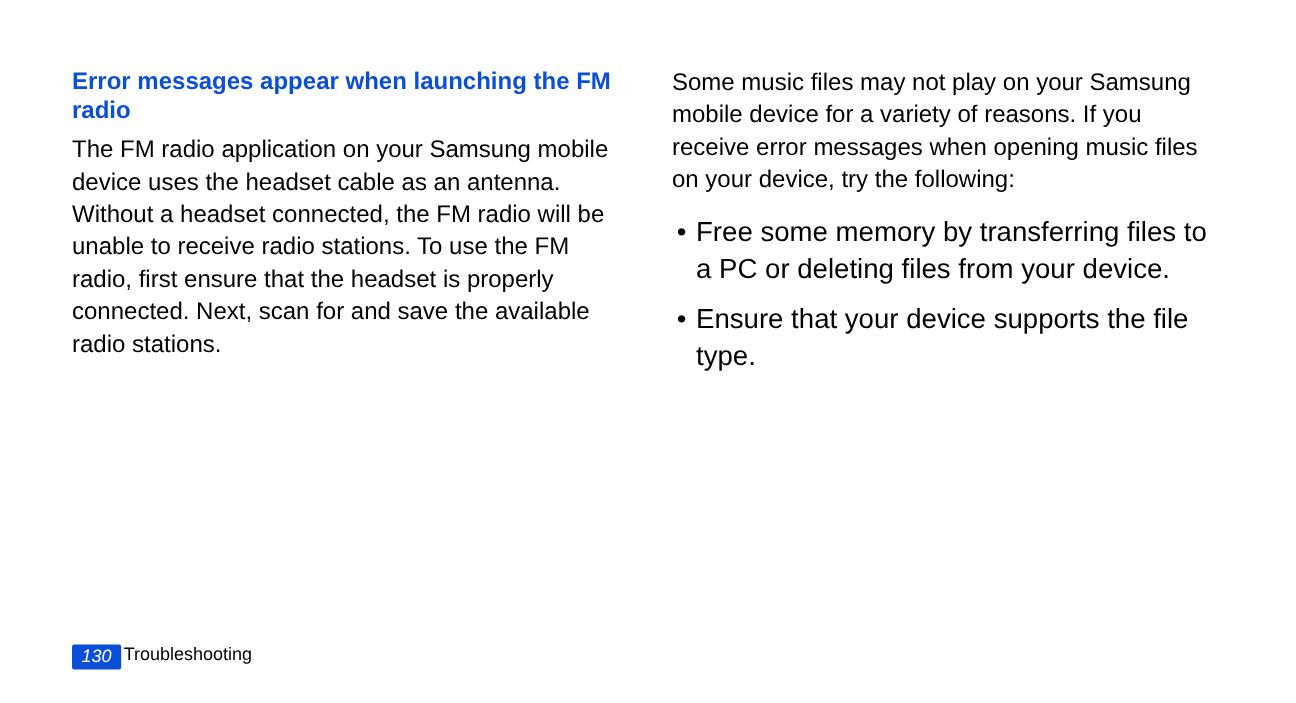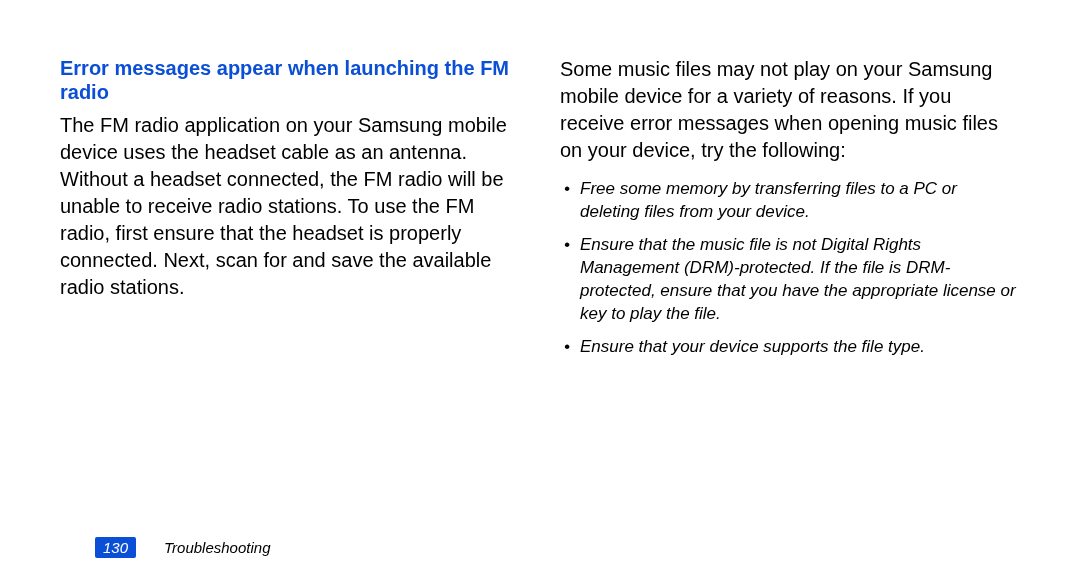--- a/index.html
+++ b/index.html
@@ -3,42 +3,41 @@
 <meta charset="utf-8">
 <style>
   * { margin: 0; padding: 0; box-sizing: border-box; }
   html, body { width: 1080px; height: 586px; background: #ffffff; font-family: "Segoe UI", "Helvetica Neue", Arial, sans-serif; color: #000; }
   .page { width: 1080px; height: 586px; position: relative; padding: 56px 60px 0 60px; }
   .columns { display: flex; gap: 40px; }
   .col { flex: 1; }
   .section-title { color: #0a4fd6; font-weight: 700; font-size: 20px; line-height: 1.2; margin-bottom: 8px; }
   .body-text { font-size: 20px; line-height: 1.35; margin-bottom: 14px; }
   ul.bullets { list-style: none; padding-left: 0; }
-  ul.bullets li { position: relative; padding-left: 20px; font-size: 17px; line-height: 1.35; margin-bottom: 10px; font-style: italic; }
+  ul.bullets li { position: relative; padding-left: 20px; font-size: 23px; line-height: 1.35; margin-bottom: 10px; }
   ul.bullets li::before { content: "•"; position: absolute; left: 4px; top: 0; }
-  .footer { position: absolute; left: 60px; bottom: 28px; display: flex; align-items: center; gap: 28px; margin-left: 35px; }
+  .footer { position: absolute; left: 60px; bottom: 28px; display: flex; gap: 2px; }
   .page-badge { background: #0a4fd6; color: #fff; font-style: italic; font-size: 15px; padding: 2px 8px; border-radius: 2px; display: inline-block; }
-  .footer-label { font-style: italic; font-size: 15px; color: #000; }
+  .footer-label { font-size: 15px; color: #000; }
 </style>
 </head>
 <body>
 
 <div class="page">
   <div class="columns">
 
     <div class="col">
       <h2 class="section-title">Error messages appear when launching the FM radio</h2>
       <p class="body-text">The FM radio application on your Samsung mobile device uses the headset cable as an antenna. Without a headset connected, the FM radio will be unable to receive radio stations. To use the FM radio, first ensure that the headset is properly connected. Next, scan for and save the available radio stations.</p>
     </div>
 
     <div class="col">
       <p class="body-text">Some music files may not play on your Samsung mobile device for a variety of reasons. If you receive error messages when opening music files on your device, try the following:</p>
       <ul class="bullets">
         <li>Free some memory by transferring files to a PC or deleting files from your device.</li>
-        <li>Ensure that the music file is not Digital Rights Management (DRM)-protected. If the file is DRM-protected, ensure that you have the appropriate license or key to play the file.</li>
         <li>Ensure that your device supports the file type.</li>
       </ul>
     </div>
 
   </div>
 
   <div class="footer">
     <span class="page-badge">130</span>
     <span class="footer-label">Troubleshooting</span>
   </div>

